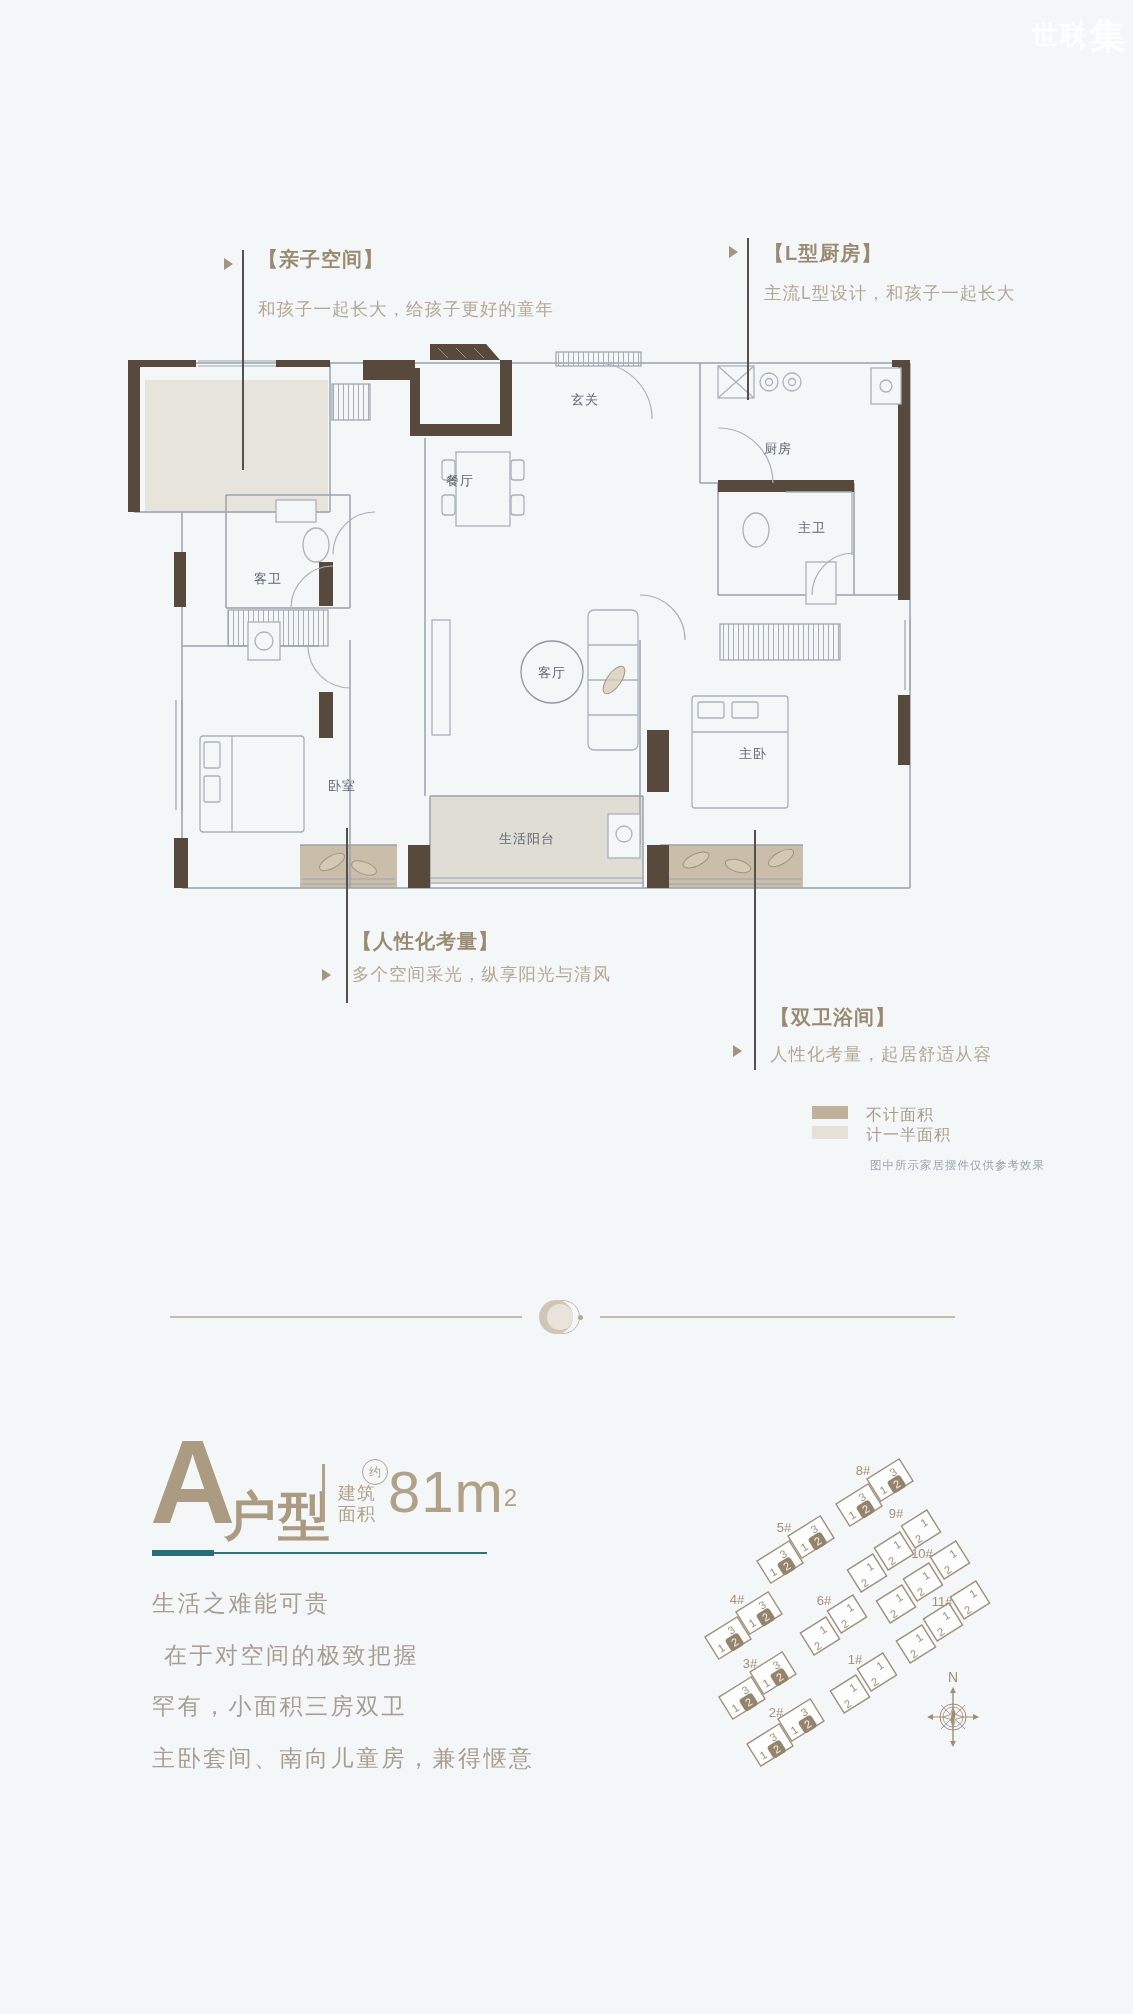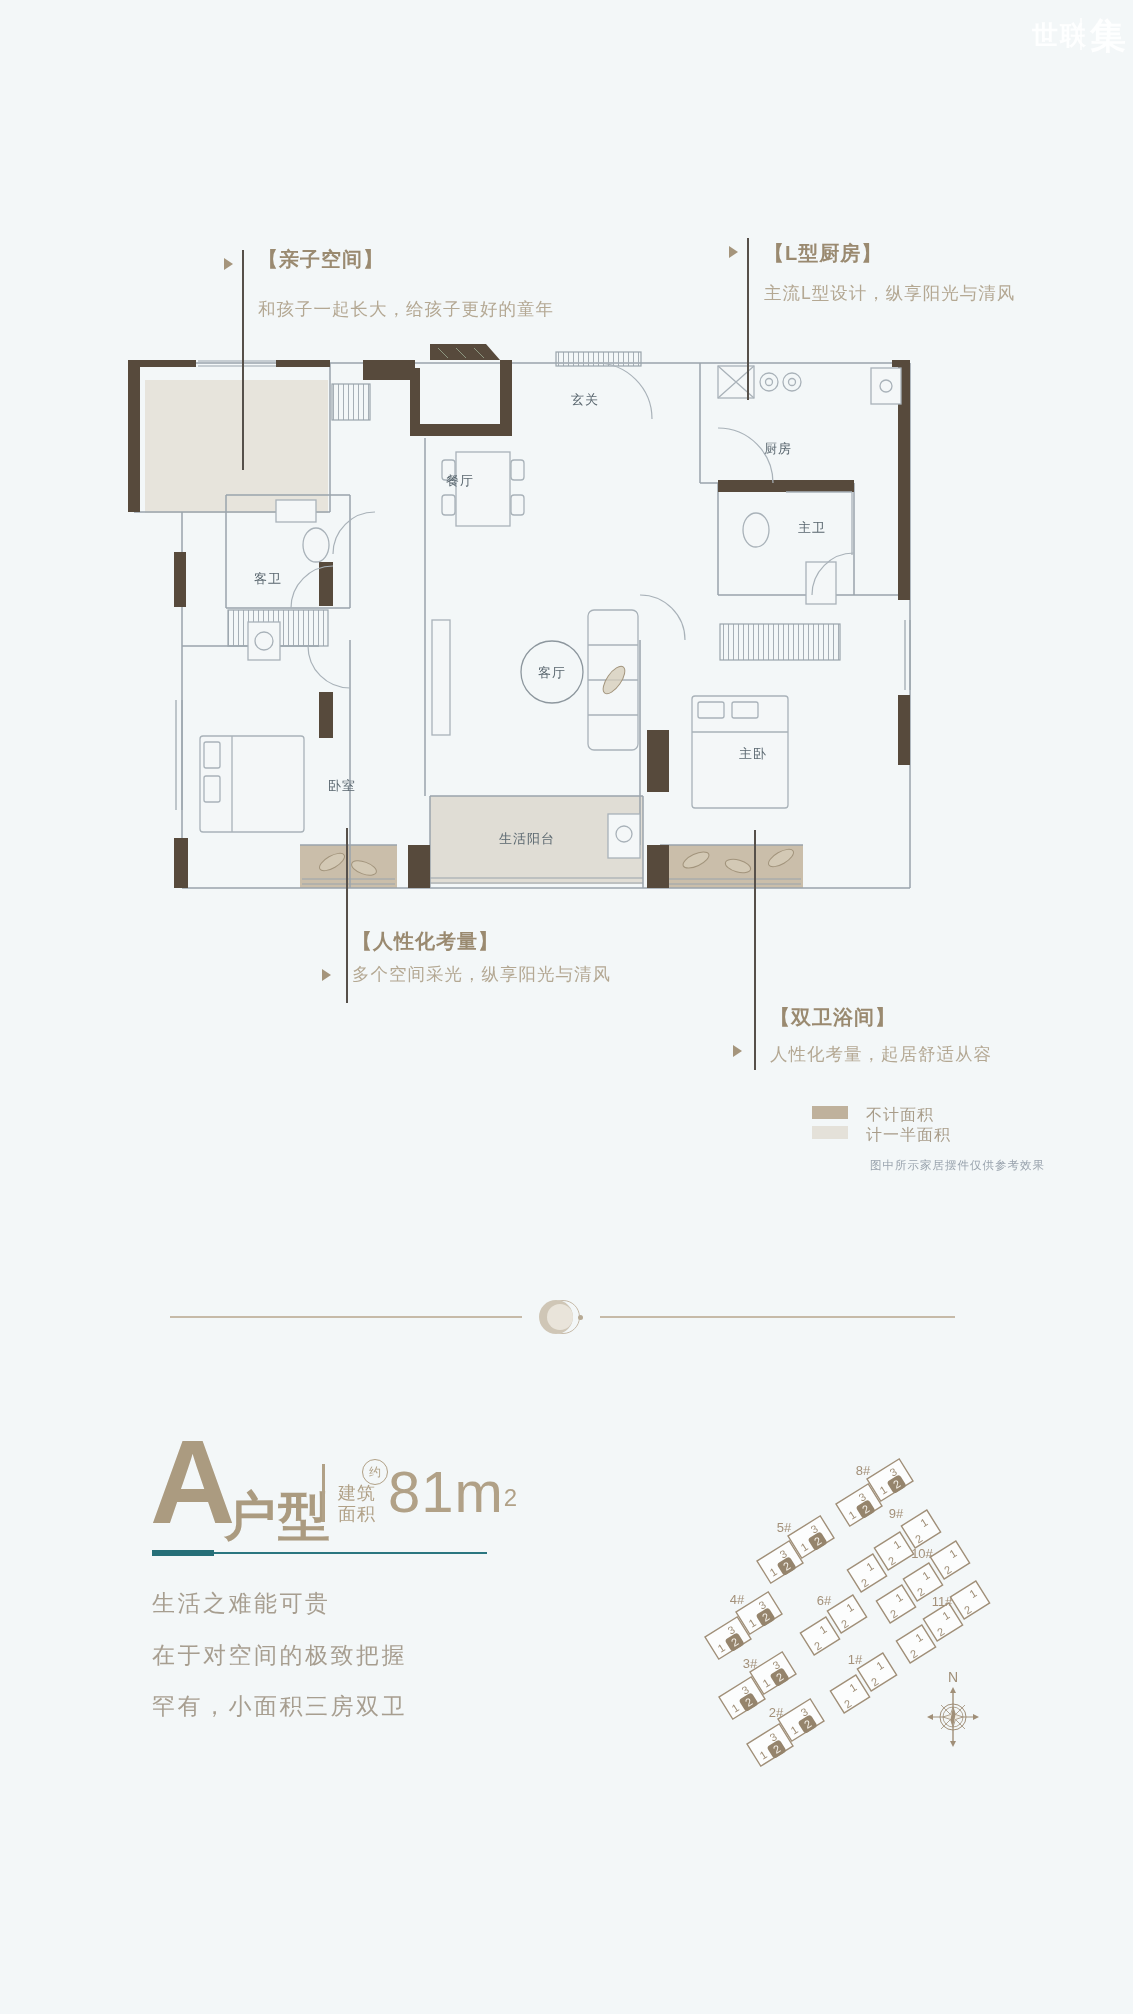--- a/index.html
+++ b/index.html
@@ -192,21 +192,21 @@
   </svg>
 
   <div class="abs co-tri" style="left:224px;top:258px;"></div>
   <div class="abs co-line" style="left:242px;top:250px;height:220px;"></div>
   <div class="abs co-title" style="left:258px;top:246px;">【亲子空间】</div>
   <div class="abs co-desc" style="left:258px;top:297px;">和孩子一起长大，给孩子更好的童年</div>
 
   <div class="abs co-tri" style="left:729px;top:246px;"></div>
   <div class="abs co-line" style="left:747px;top:238px;height:162px;"></div>
   <div class="abs co-title" style="left:764px;top:240px;">【L型厨房】</div>
-  <div class="abs co-desc" style="left:764px;top:281px;">主流L型设计，纵享阳光与清风</div>
+  <div class="abs co-desc" style="left:764px;top:281px;">主流L型设计，和孩子一起长大</div>
 
   <div class="abs co-tri" style="left:322px;top:969px;"></div>
   <div class="abs co-line" style="left:346px;top:828px;height:175px;"></div>
   <div class="abs co-title" style="left:352px;top:928px;">【人性化考量】</div>
   <div class="abs co-desc" style="left:352px;top:962px;">多个空间采光，纵享阳光与清风</div>
 
   <div class="abs co-tri" style="left:733px;top:1045px;"></div>
   <div class="abs co-line" style="left:754px;top:830px;height:240px;"></div>
   <div class="abs co-title" style="left:770px;top:1004px;">【双卫浴间】</div>
   <div class="abs co-desc" style="left:770px;top:1042px;">人性化考量，起居舒适从容</div>
@@ -230,22 +230,23 @@
   <div class="abs u-small" style="left:338px;top:1483px;">建筑</div>
   <div class="abs u-small" style="left:338px;top:1504px;">面积</div>
   <div class="abs u-bubble" style="left:362px;top:1459px;">约</div>
   <div class="abs" style="left:388px;top:1458px;">
     <span class="u-area">81</span><span class="u-area">m</span><sup class="u-sup">2</sup>
   </div>
   <div class="abs u-thick" style="left:152px;top:1550px;width:62px;"></div>
   <div class="abs u-thin" style="left:214px;top:1552px;width:273px;"></div>
 
   <div class="abs slogan" style="left:152px;top:1588px;">生活之难能可贵</div>
-  <div class="abs slogan" style="left:152px;top:1640px;">在于对空间的极致把握</div>
+  <div class="abs slogan" style="left:164px;top:1640px;">在于对空间的极致把握</div>
   <div class="abs slogan" style="left:152px;top:1691px;text-align:right;">罕有，小面积三房双卫</div>
+  <div class="abs slogan" style="left:152px;top:1743px;">主卧套间、南向儿童房，兼得惬意</div>
 
   <svg id="siteplan-svg" class="abs" style="left:700px;top:1440px;" width="310" height="340" viewBox="0 0 310 340">
     <g id="buildings-layer">
         <g>
           <g transform="translate(150,254) rotate(-32)">
             <rect x="-15" y="-13" width="30" height="26" fill="#fcfdfd" stroke="#a08f78" stroke-width="1.4"></rect>
             <text x="6" y="0" class="bnum">1</text>
             <text x="-7" y="11" class="bnum">2</text>
           </g>
           <g transform="translate(177,232) rotate(-32)">

